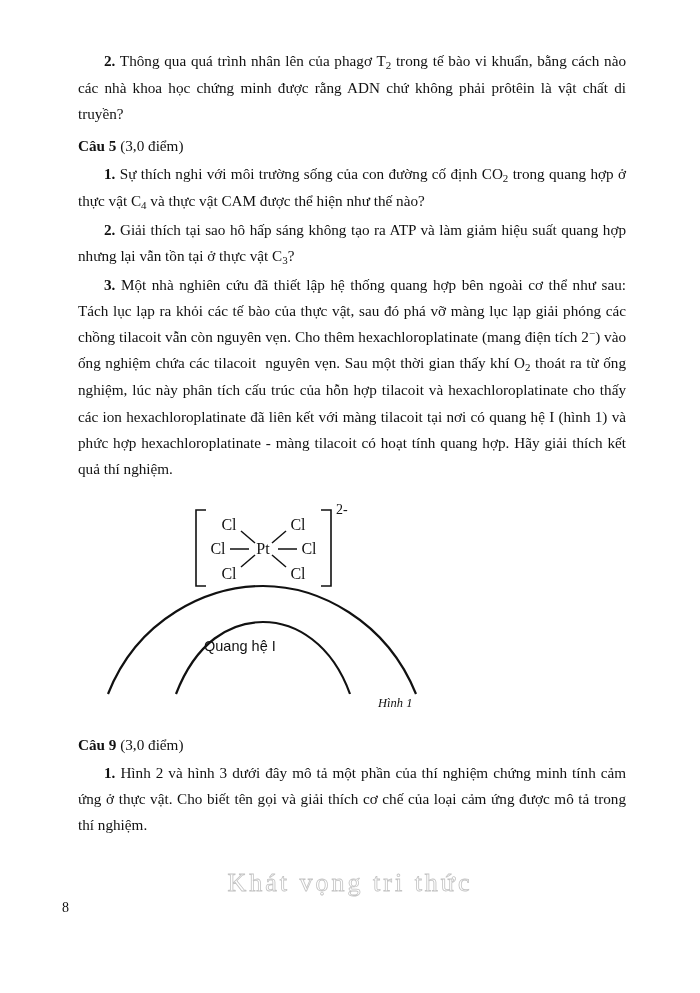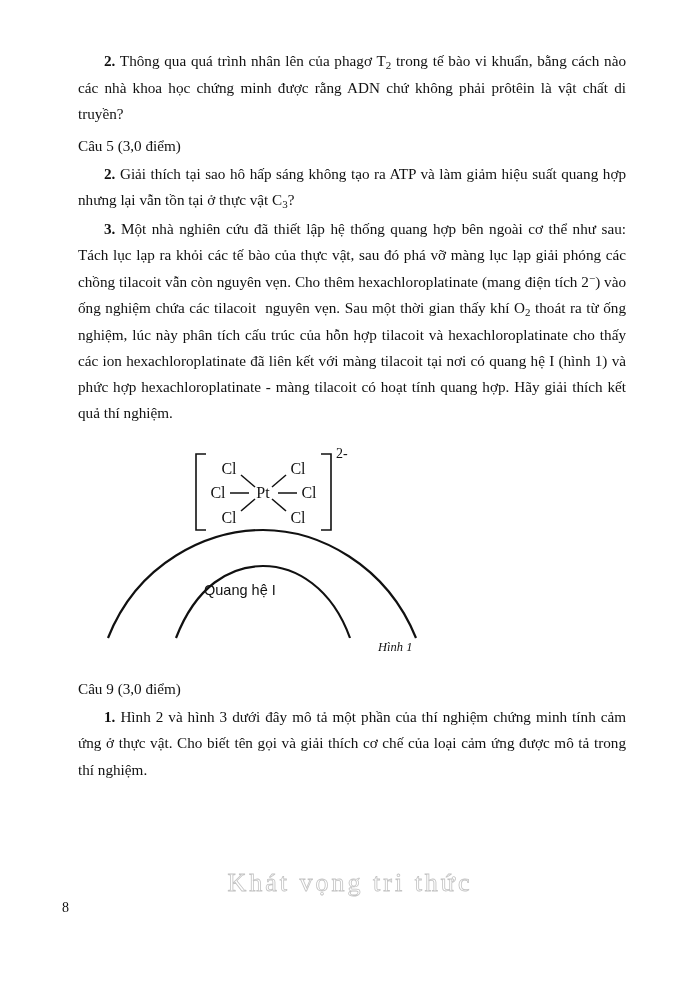--- a/index.html
+++ b/index.html
@@ -42,21 +42,21 @@
   }
   .bold {
     font-weight: bold;
   }
   .heading {
     margin: 6px 0 2px 0;
     font-size: 15.2px;
     line-height: 1.72;
   }
   .heading .lbl {
-    font-weight: normal;
+    font-weight: bold;
   }
   sub {
     font-size: 0.72em;
     vertical-align: -0.28em;
   }
   sup {
     font-size: 0.72em;
     vertical-align: 0.45em;
   }
 
@@ -131,20 +131,21 @@
 <body>
 
 <div class="page">
   <div class="content">
 
     <p class="para indent"><span class="bold">2.</span> <span>Thông qua quá trình nhân lên của phagơ T<sub>2</sub> trong tế bào vi khuẩn, bằng cách nào các nhà khoa học chứng minh được rằng ADN chứ không phải prôtêin là vật chất di truyền?</span></p>
 
 
     <p class="heading"><span class="lbl">Câu 5</span> <span>(3,0 điểm)</span></p>
 
+    <p class="para indent"><span class="bold">1.</span> <span>Sự thích nghi với môi trường sống của con đường cố định CO<sub>2</sub> trong quang hợp ở thực vật C<sub>4</sub> và thực vật CAM được thể hiện như thế nào?</span></p>
 
     <p class="para indent"><span class="bold">2.</span> <span>Giải thích tại sao hô hấp sáng không tạo ra ATP và làm giảm hiệu suất quang hợp nhưng lại vẫn tồn tại ở thực vật C<sub>3</sub>?</span></p>
 
     <p class="para indent"><span class="bold">3.</span> <span>Một nhà nghiên cứu đã thiết lập hệ thống quang hợp bên ngoài cơ thể như sau: Tách lục lạp ra khỏi các tế bào của thực vật, sau đó phá vỡ màng lục lạp giải phóng các chồng tilacoit vẫn còn nguyên vẹn. Cho thêm hexachloroplatinate (mang điện tích 2<sup>−</sup>) vào ống nghiệm chứa các tilacoit&nbsp; nguyên vẹn. Sau một thời gian thấy khí O<sub>2</sub> thoát ra từ ống nghiệm, lúc này phân tích cấu trúc của hỗn hợp tilacoit và hexachloroplatinate cho thấy các ion hexachloroplatinate đã liên kết với màng tilacoit tại nơi có quang hệ I (hình 1) và phức hợp hexachloroplatinate - màng tilacoit có hoạt tính quang hợp. Hãy giải thích kết quả thí nghiệm.</span></p>
 
     <div class="figure">
       <svg width="548" height="238" viewBox="0 0 548 238">
 
         <g stroke="#111" stroke-width="1.6" fill="none">
           <path d="M 128 22 L 118 22 L 118 98 L 128 98"></path>

